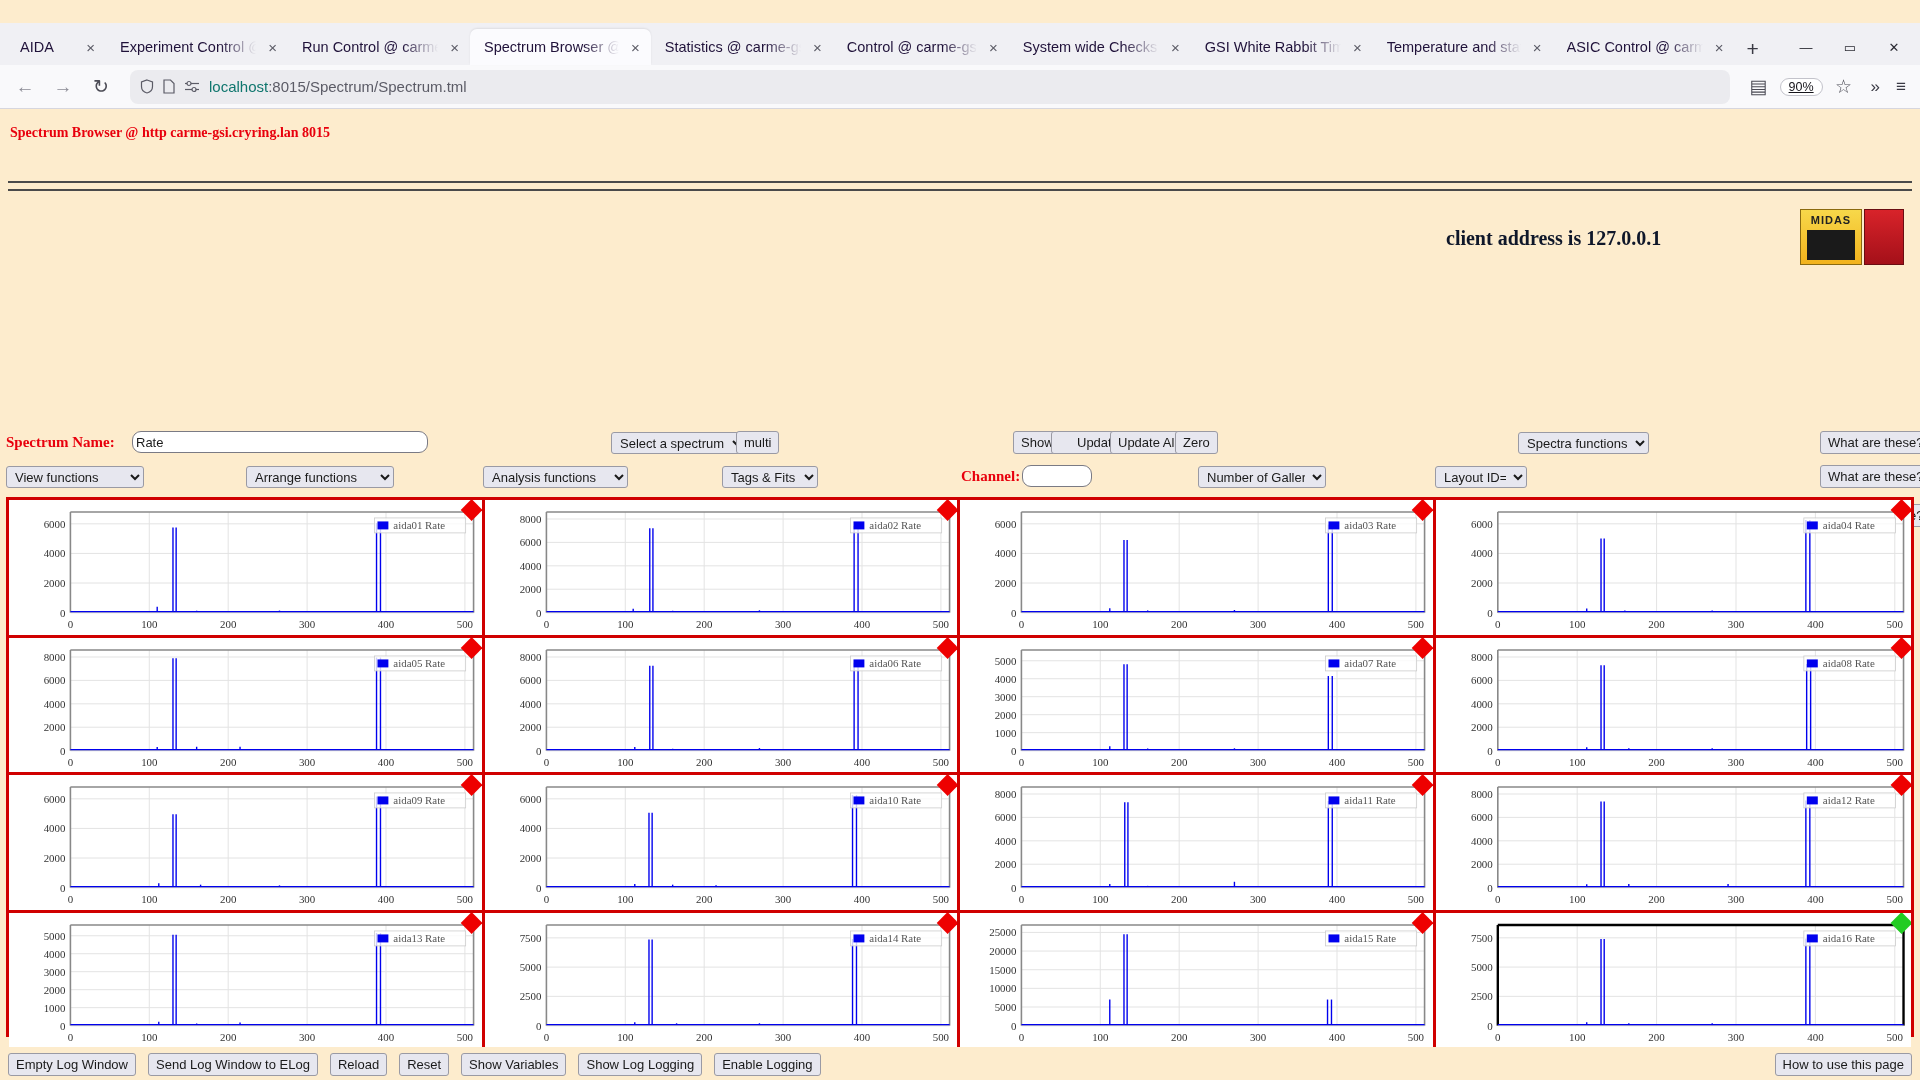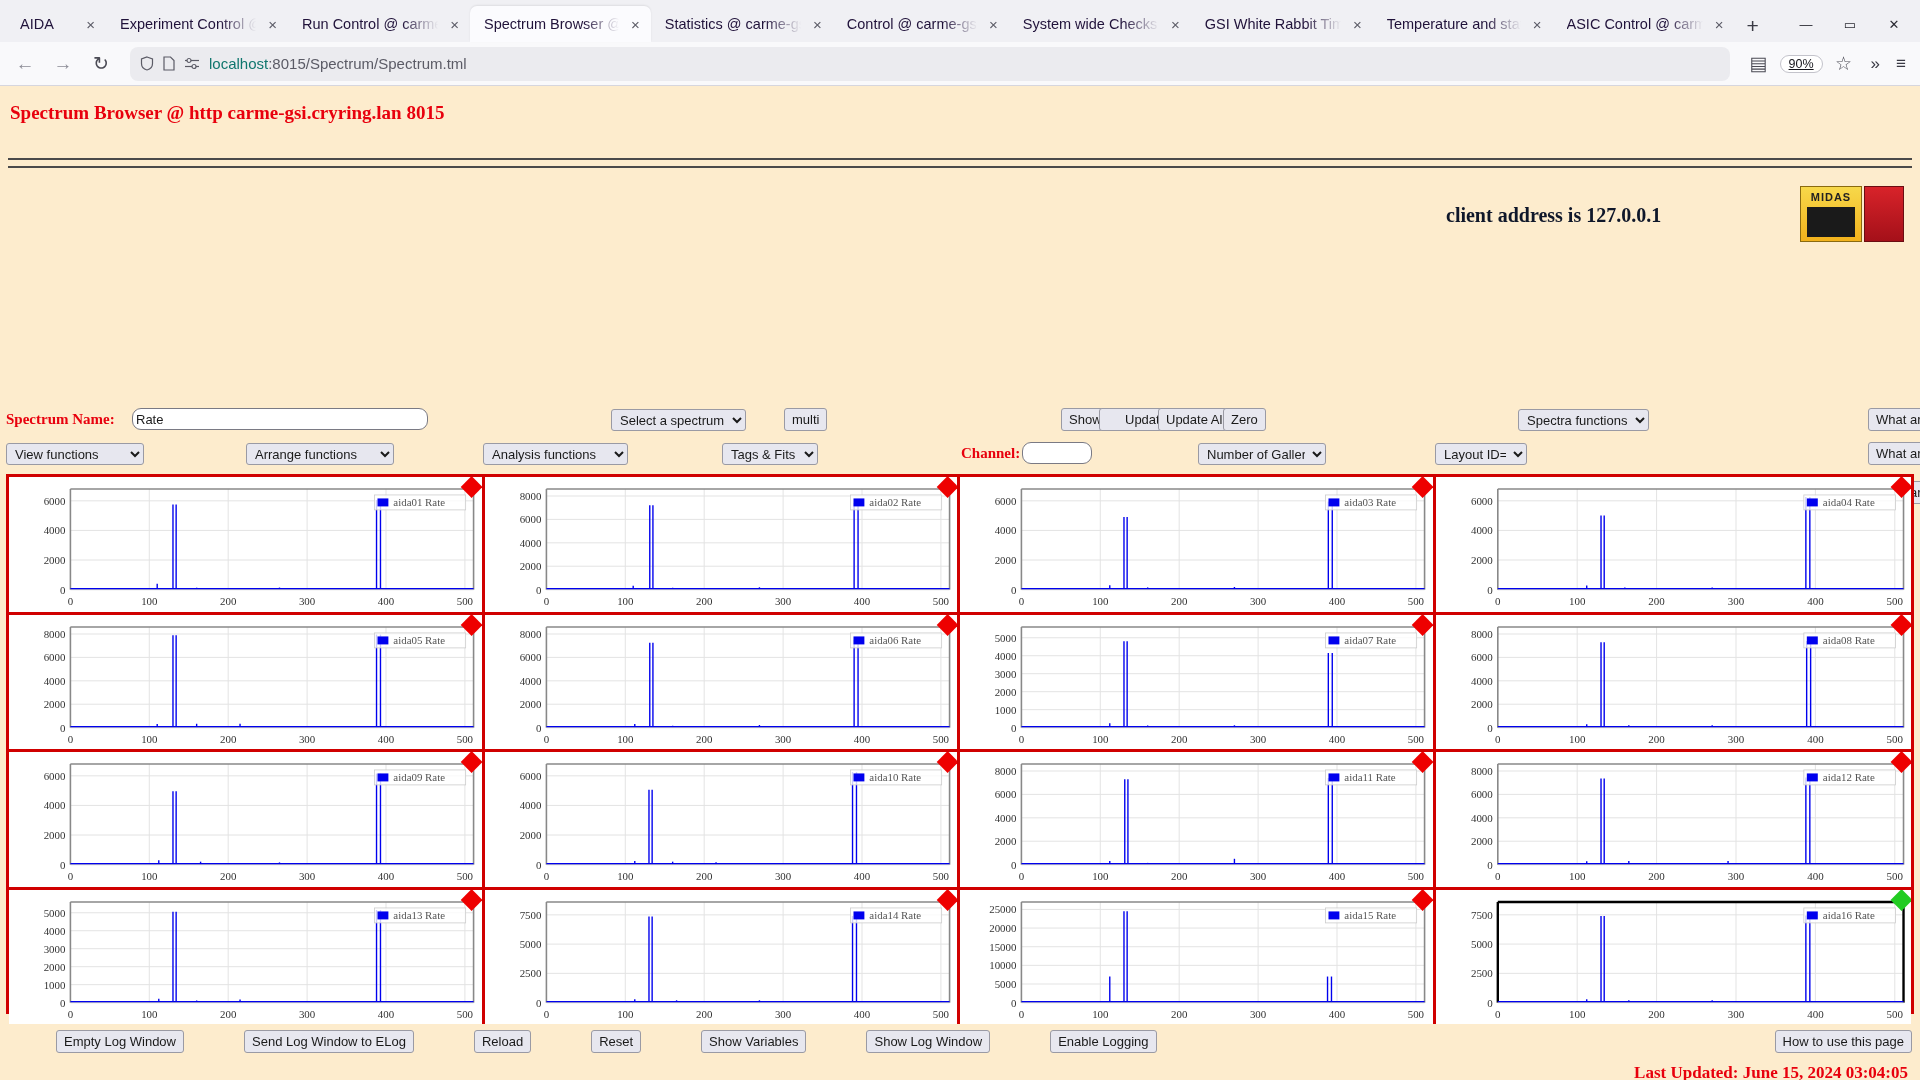--- a/index.html
+++ b/index.html
@@ -6,21 +6,21 @@
   html, body { margin:0; padding:0; }
   body {
     width:1920px; height:1080px;
     font-family:"Liberation Sans", sans-serif;
     background:#fdeccd;
     overflow:hidden;
   }
 
   
   .chrome { background:#f0f0f4; width:100%; }
-  .tabstrip { display:flex; align-items:flex-end; height:42px; padding:4px 0 0 6px; }
+  .tabstrip { display:flex; align-items:flex-end; height:42px; padding:4px 0 0 6px;margin-top:23px; }
   .tab {
     display:flex; align-items:center; gap:6px;
     height:36px; max-width:182px; min-width:100px;
     padding:0 8px 0 14px; border-radius:7px 7px 0 0;
     font-size:14.5px; color:#20123a; white-space:nowrap; overflow:hidden;
     position:relative;
   }
   .tab .tlabel{
     overflow:hidden; text-overflow:clip; white-space:nowrap;
     flex:1 1 auto; min-width:0;
@@ -44,21 +44,21 @@
   .urlbar .host { color:#0f766e; }
   .urlbar .path { color:#5b5b66; }
   .urlicon { font-size:14px; color:#5b5b66; display:flex; align-items:center; }
   .zoomchip { font-size:12.5px; color:#15141a; border:1px solid #c3c3cb; border-radius:10px; padding:1px 8px; background:#fff;text-decoration:underline; }
   .chev { font-size:17px; color:#3a3a44; padding:0 6px; }
 
   
   .page { padding:0; position:relative; }
   .hdrrow { display:flex; align-items:flex-start; padding:16px 10px 8px 10px; position:relative; min-height:72px; }
   .title-red {
-    font-family:"Liberation Serif", serif; font-weight:bold; color:#e8000d; font-size:19px; white-space:nowrap;
+    font-family:"Liberation Serif", serif; font-weight:bold; color:#e8000d; font-size:14px; white-space:nowrap;
   }
   .client-addr {
     font-family:"Liberation Serif", serif; font-weight:bold; color:#0f172a; font-size:20px;
     position:absolute; left:1446px; top:118px; white-space:nowrap;
   }
   .logo { position:absolute; right:16px; top:100px; display:flex; gap:2px; }
   .logo .l1 { width:62px; height:56px; background:linear-gradient(#f7d84a,#f2b21c); border:1px solid #8a6a10; position:relative; }
   .logo .l1:after { content:"MIDAS"; position:absolute; left:0; right:0; top:4px; text-align:center; font-size:11px; font-weight:bold; color:#222; letter-spacing:1px; }
   .logo .l1 .blk { position:absolute; left:6px; right:6px; top:20px; bottom:4px; background:#1a1a1a; }
   .logo .l2 { width:40px; height:56px; background:linear-gradient(#d8232a,#a41019); border:1px solid #6a0d12; }
@@ -71,21 +71,21 @@
 
   select.ui, .btn, input.ui {
     font-family:"Liberation Sans", sans-serif; font-size:13px; color:#1a1a1a;border-radius:9px;
   }
   select.ui {
     background:#e7e7ef; border:1px solid #9a9aa4; border-radius:3px;
     padding:1px 4px; height:22px; -moz-appearance:auto;
   }
   .btn {
     background:#e7e7ef; border:1px solid #9a9aa4; border-radius:3px;
-    padding:2px 7px; height:23px; display:inline-flex; align-items:center; white-space:nowrap;margin-left:48px;
+    padding:2px 7px; height:23px; display:inline-flex; align-items:center; white-space:nowrap;
   }
   input.ui {
     background:#fff; border:1px solid #7a7a84; padding:1px 3px; height:22px;
   }
 
   .ctlzone { position:relative; height:124px; }
   .abs { position:absolute; }
   .ico { width:34px; height:34px; position:absolute; }
 
   
@@ -1003,20 +1003,20 @@
       </div>
     </div>
 
   <div class="footer">
     <div class="footbtns">
       <div class="btn">Empty Log Window</div>
       <div class="btn">Send Log Window to ELog</div>
       <div class="btn">Reload</div>
       <div class="btn">Reset</div>
       <div class="btn">Show Variables</div>
-      <div class="btn">Show Log Window</div>
+      <div class="btn">Show Log Logging</div>
       <div class="btn">Enable Logging</div>
       <div class="btn howto">How to use this page</div>
     </div>
     <div class="updated">Last Updated: June 15, 2024 03:04:05</div>
 
   </div>
 </div>
 
 </body></html>

